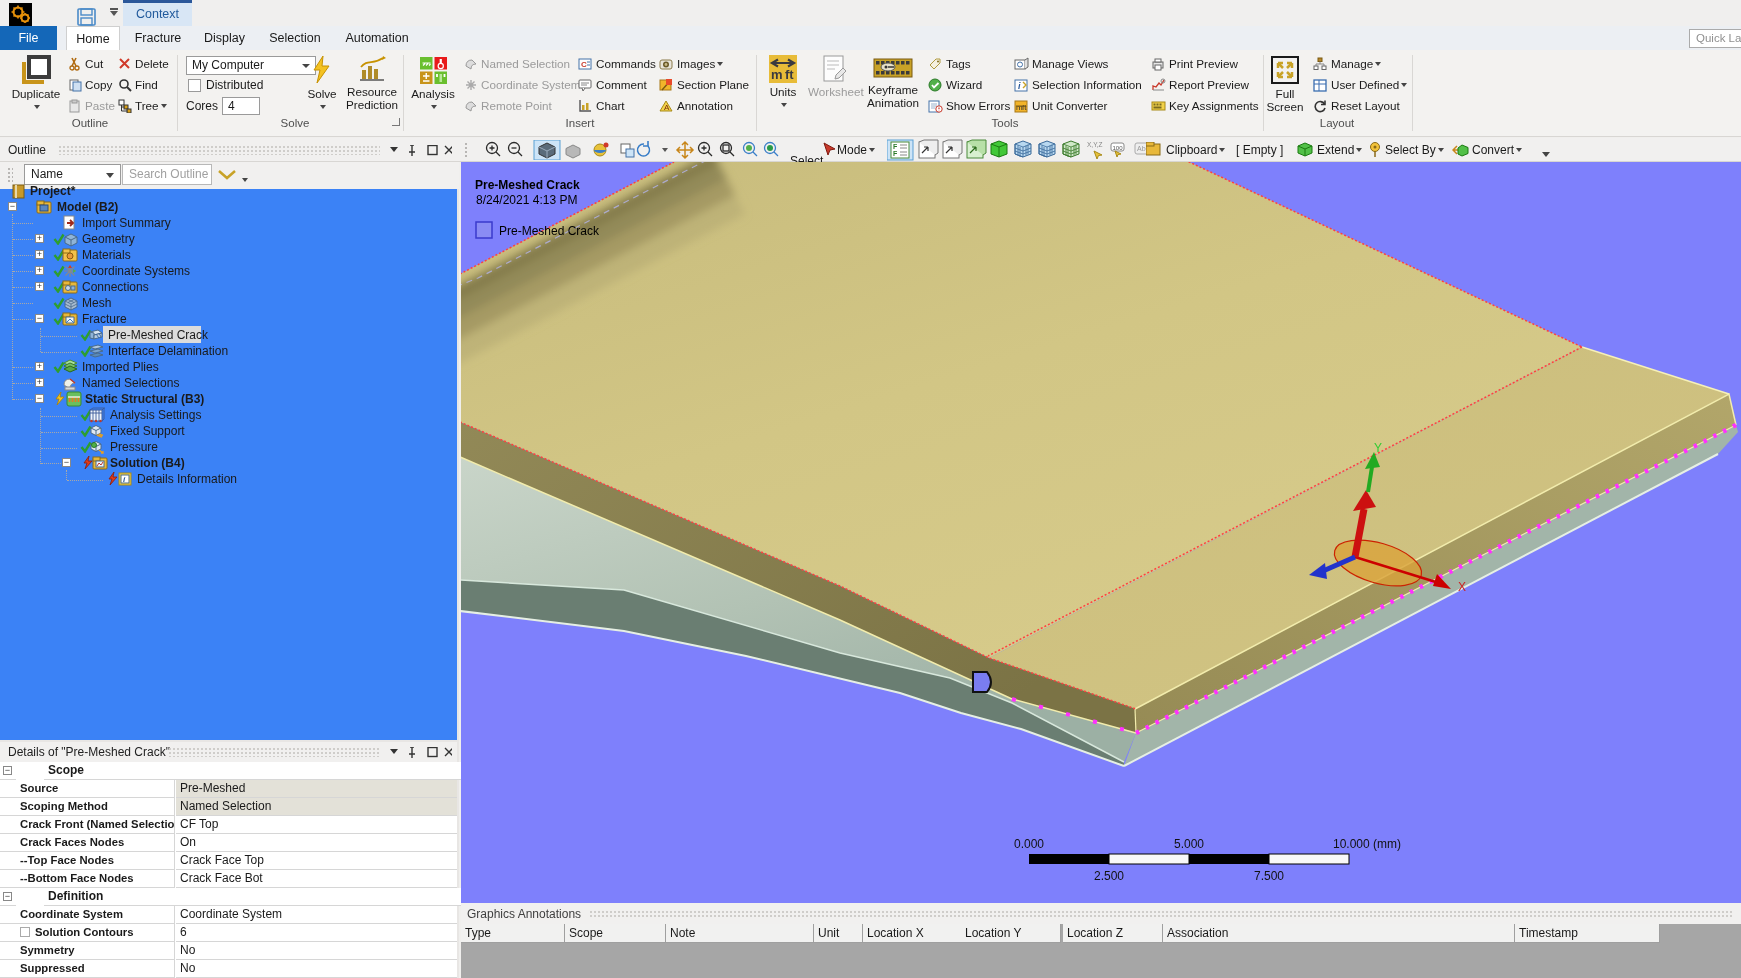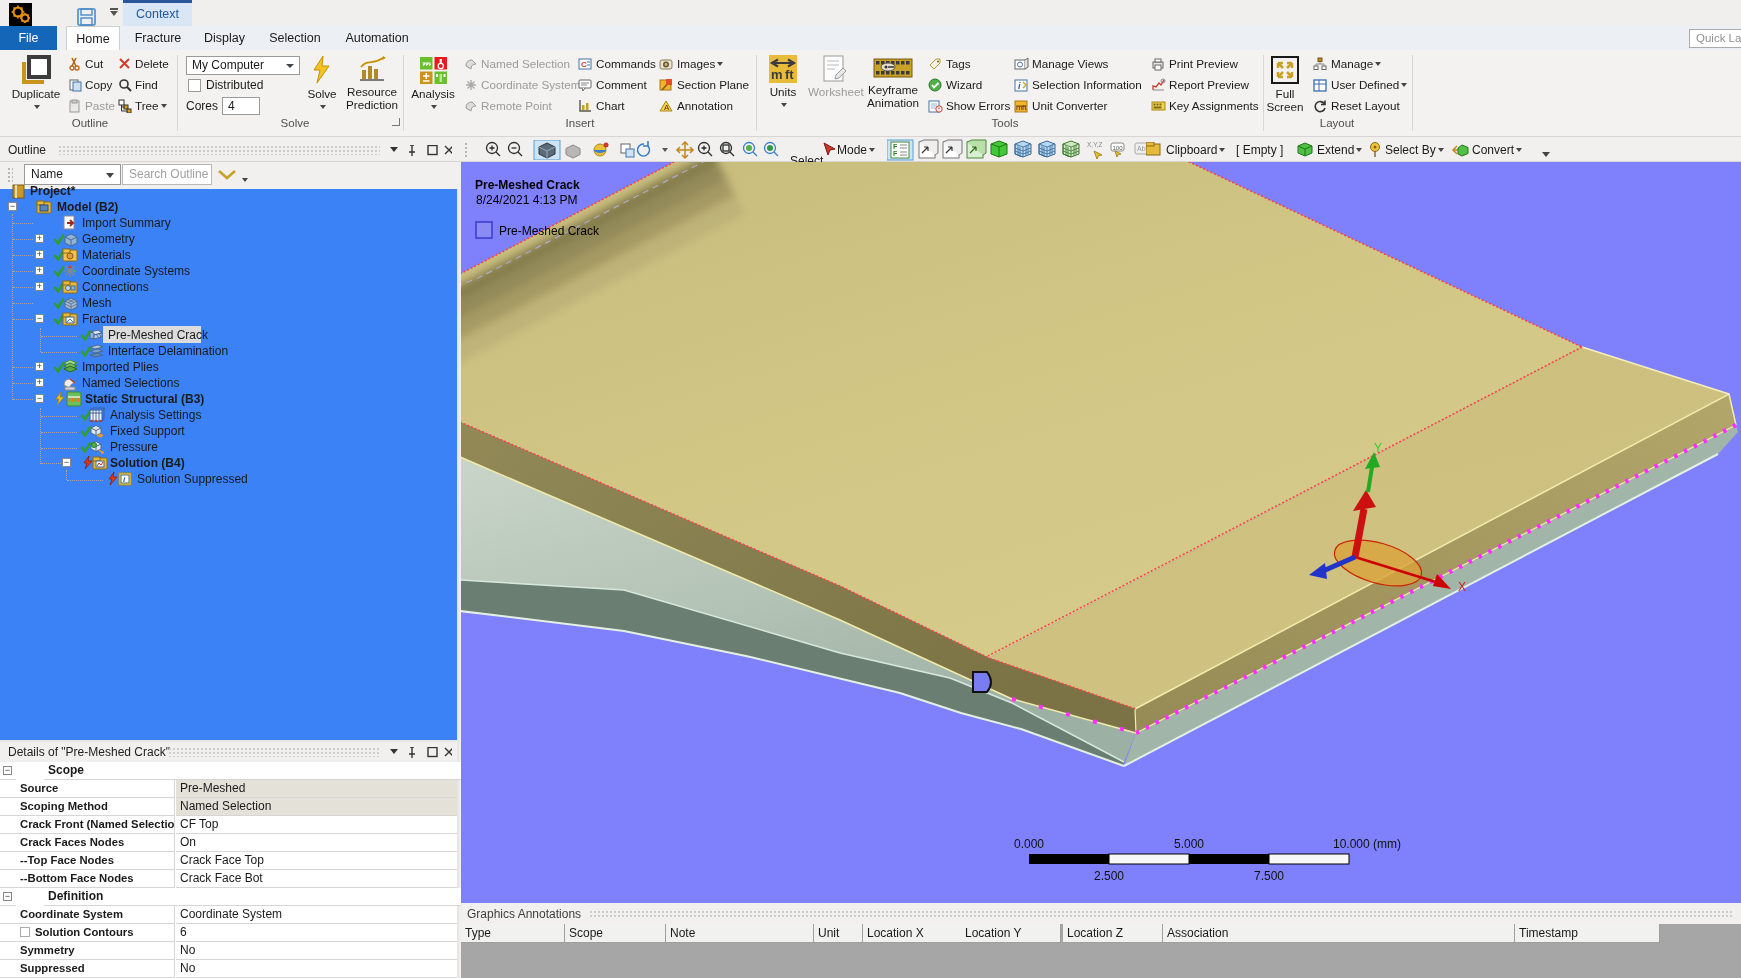--- a/index.html
+++ b/index.html
@@ -124,21 +124,21 @@
       </svg>Find</div>
   <div class="smallitem" style="left:118px;top:49px;"><svg width="14" height="14">
         <rect x="1" y="1" width="5" height="5" fill="#fff" stroke="#333"></rect>
         <rect x="6" y="6" width="4" height="4" fill="#d8a018" stroke="#333"></rect>
         <rect x="9" y="10" width="4" height="4" fill="#d8a018" stroke="#333"></rect>
         <path d="M3.5 6 v6 h6 M3.5 8 h3" stroke="#333" fill="none"></path>
       </svg>Tree<span class="darr"></span></div>
   <div class="glabel" style="left:40px;width:100px;">Outline</div>
   <div class="gsep" style="left:177px;"></div>
 
-  <div class="abs" style="left:186px;top:6px;width:114px;height:19px;background:#fff;border:1px solid #9a9a9a;font-size:12px;line-height:17px;padding-left:5px;">My Computer<span style="position:absolute;right:5px;top:7px;width:0;height:0;border-left:4px solid transparent;border-right:4px solid transparent;border-top:4.5px solid #444;"></span></div>
+  <div class="abs" style="left:186px;top:6px;width:130px;height:19px;background:#fff;border:1px solid #9a9a9a;font-size:12px;line-height:17px;padding-left:5px;">My Computer<span style="position:absolute;right:5px;top:7px;width:0;height:0;border-left:4px solid transparent;border-right:4px solid transparent;border-top:4.5px solid #444;"></span></div>
   <div class="abs" style="left:188px;top:29px;width:13px;height:13px;background:#fff;border:1px solid #9a9a9a;"></div>
   <div class="abs" style="left:206px;top:28px;font-size:12px;">Distributed</div>
   <div class="abs" style="left:186px;top:49px;font-size:12px;">Cores</div>
   <div class="abs" style="left:222px;top:47px;width:38px;height:18px;background:#fff;border:1px solid #9a9a9a;font-size:12px;line-height:16px;padding-left:5px;">4</div>
   <div class="bigbtn" style="left:303px;width:38px;">
     <svg class="bicon" width="26" height="30">
         <path d="M14 1 L5 15 L11 15 L8 28 L20 11 L13 11 Z" fill="#f4c222" stroke="#c79200" stroke-width="1"></path>
       </svg>
     Solve<br><span class="darr" style="margin-top:2px;"></span>
   </div>
@@ -698,21 +698,21 @@
         </div>
       <div class="trow" style="top:309px;">
           <svg class="ico abs" style="left:107px;top:1px;" width="12" height="14">
             <path d="M7 0 L2 7 h3 L3 13 L10 5 H6 Z" fill="#e03a1a" stroke="#8a1a0a" stroke-width="0.8"></path>
           </svg>
           <svg class="ico abs" style="left:117px;top:0px;" width="17" height="16">
             <rect x="2" y="2" width="12" height="12" fill="#f2d24a" stroke="#a88a18"></rect>
             <rect x="4" y="4" width="8" height="8" fill="#fff" stroke="#4a6a8a"></rect>
             <text x="6" y="11" font-size="8" font-style="italic" fill="#2a5a9a" font-weight="bold">i</text>
           </svg>
-          <span style="position:absolute;left:137px;">Solution Suppressed</span>
+          <span style="position:absolute;left:137px;">Details Information</span>
         </div>
     </div>
   </div>
   <div id="detpanel">
     <div class="paneltitle" id="dettitle">
       <span style="position:absolute;left:8px;top:3px;">Details of "Pre-Meshed Crack"</span>
       <div class="abs dots" style="left:168px;top:5px;width:212px;height:10px;"></div>
       <svg class="abs" style="left:390px;top:5px;" width="62" height="11">
         <path d="M0 2 l8 0 -4 5 Z" fill="#333"></path>
         <path d="M22 0 v7 M19 7 h6 M22 7 v4 M20 0 h4" stroke="#333" stroke-width="1.4" fill="none"></path>

